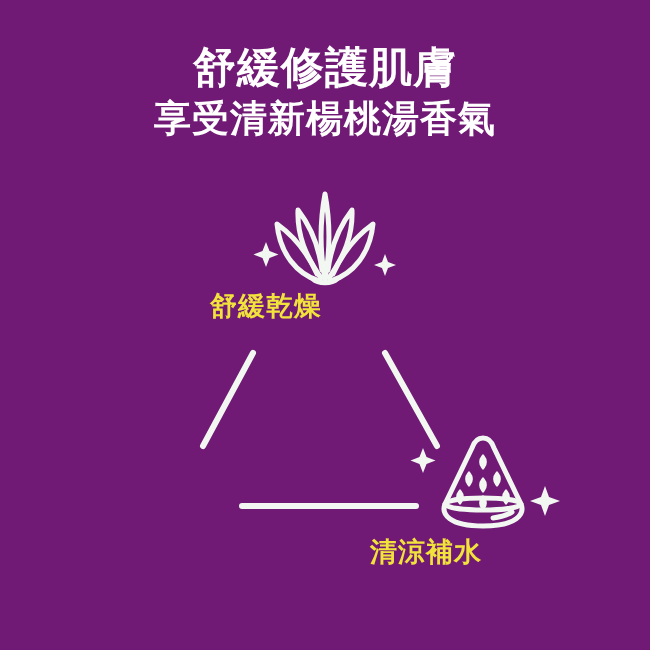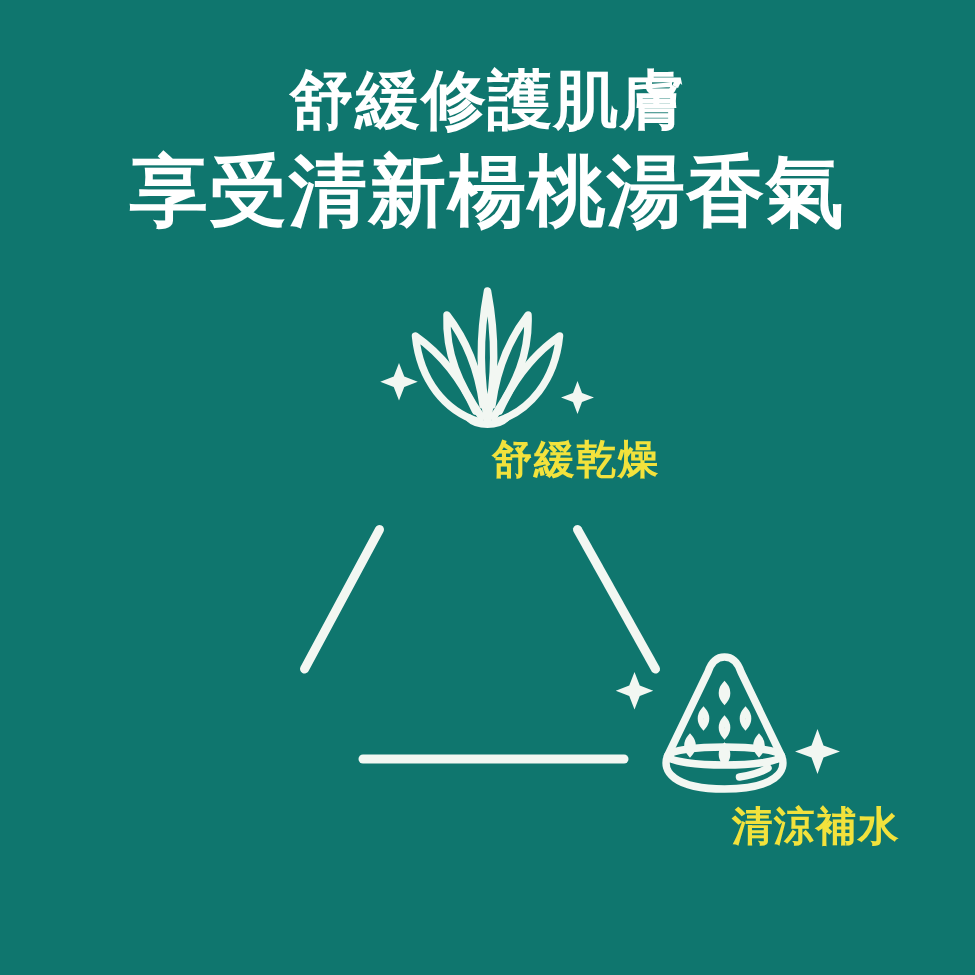--- a/index.html
+++ b/index.html
@@ -9,57 +9,57 @@
   body {
     width: 650px;
     height: 650px;
     overflow: hidden;
     font-family: "Liberation Sans", "DejaVu Sans", sans-serif;
   }
   #poster {
     position: relative;
     width: 650px;
     height: 650px;
-    background: #0f766e;
+    background: #701a75;
     overflow: hidden;
     box-sizing: border-box;
   }
   
   .title-block {
     position: absolute;
     top: 40px;
     left: 0;
     width: 650px;
     text-align: center;
   }
   .title-line {
     color: #ffffff;
     font-weight: bold;
     letter-spacing: 1px;
     line-height: 1.28;
     white-space: nowrap;
   }
   .title-line-1 { font-size: 43px; }
-  .title-line-2 { font-size: 52px; }
+  .title-line-2 { font-size: 37px; }
 
   
   .connector-svg {
     position: absolute;
     left: 0;
     top: 0;
     width: 650px;
     height: 650px;
     pointer-events: none;
   }
 
   
   .node {
     position: absolute;
     width: 230px;
-    text-align: right;
+    text-align: left;
   }
   .node-top   { left: 210px; top: 182px; }
   .node-left  { left: 60px;  top: 432px; }
   .node-right { left: 370px; top: 430px; font-family: Liberation Mono, monospace; }
 
   .icon-wrap {
     position: relative;
     height: 108px;
     display: flex;
     align-items: center;

